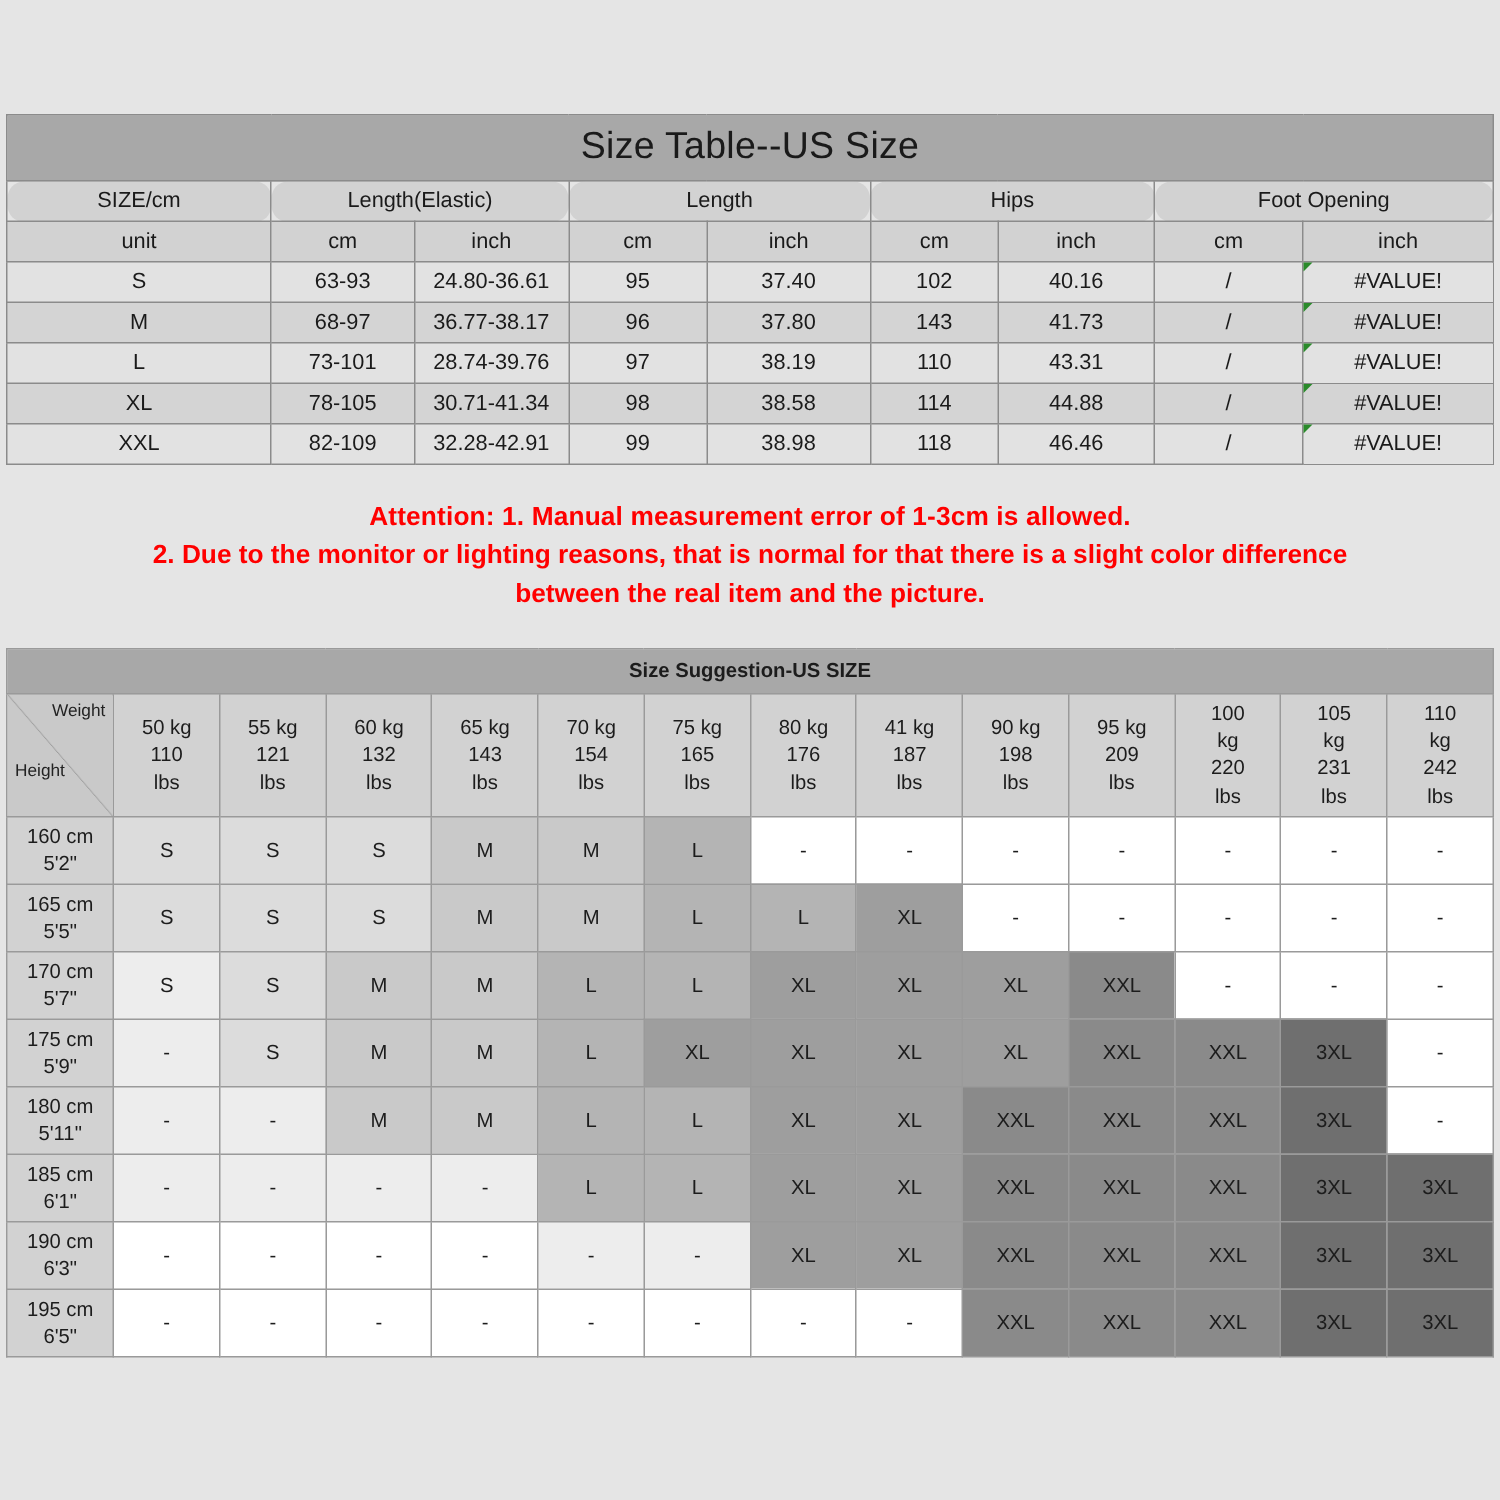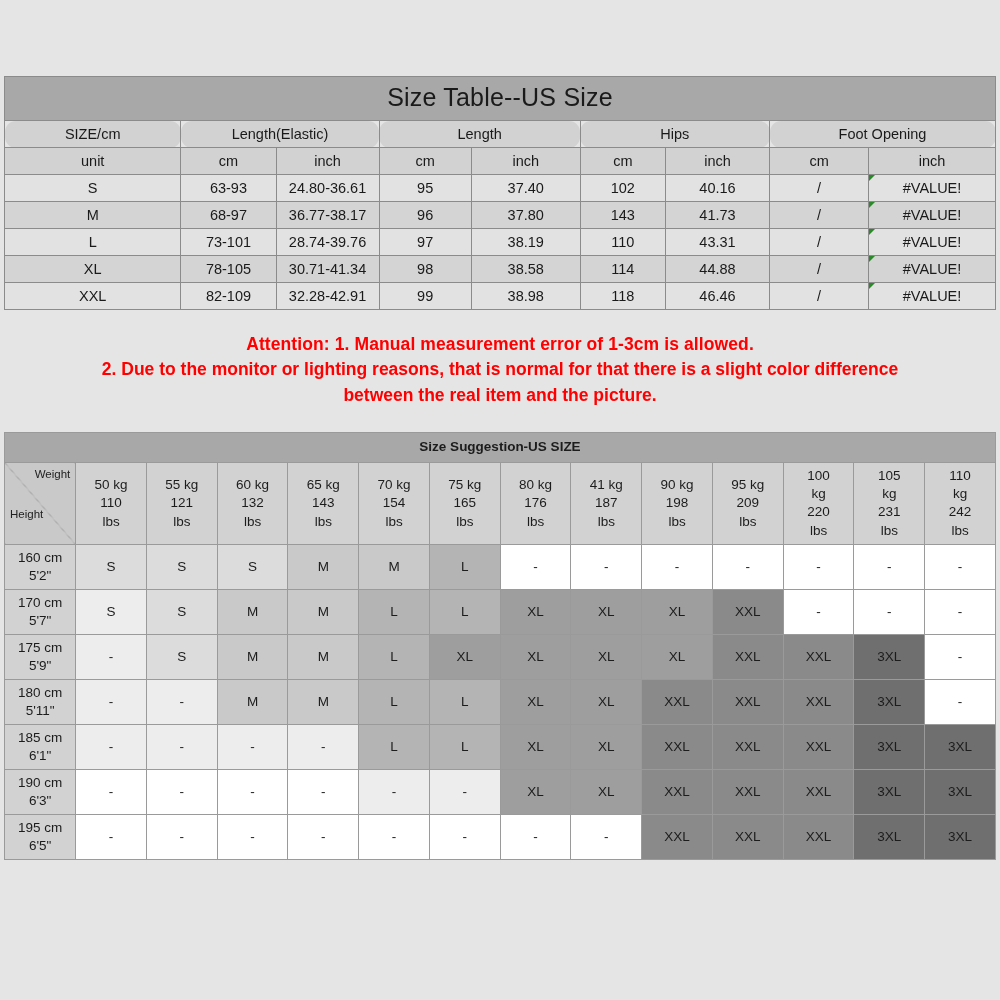--- a/index.html
+++ b/index.html
@@ -349,20 +349,39 @@
             <td class="cell s0 dash">-</td>
             <td class="cell s0 dash">-</td>
             <td class="cell s0 dash">-</td>
             <td class="cell s0 dash">-</td>
             <td class="cell s0 dash">-</td>
             <td class="cell s0 dash">-</td>
             <td class="cell s0 dash">-</td>
           </tr>
           <tr>
             <td class="rowhead">
+              <div>165 cm</div>
+              <div>5'5"</div>
+            </td>
+            <td class="cell s2">S</td>
+            <td class="cell s2">S</td>
+            <td class="cell s2">S</td>
+            <td class="cell s3">M</td>
+            <td class="cell s3">M</td>
+            <td class="cell s4">L</td>
+            <td class="cell s4">L</td>
+            <td class="cell s5">XL</td>
+            <td class="cell s0 dash">-</td>
+            <td class="cell s0 dash">-</td>
+            <td class="cell s0 dash">-</td>
+            <td class="cell s0 dash">-</td>
+            <td class="cell s0 dash">-</td>
+          </tr>
+          <tr>
+            <td class="rowhead">
               <div>170 cm</div>
               <div>5'7"</div>
             </td>
             <td class="cell s1">S</td>
             <td class="cell s2">S</td>
             <td class="cell s3">M</td>
             <td class="cell s3">M</td>
             <td class="cell s4">L</td>
             <td class="cell s4">L</td>
             <td class="cell s5">XL</td>

